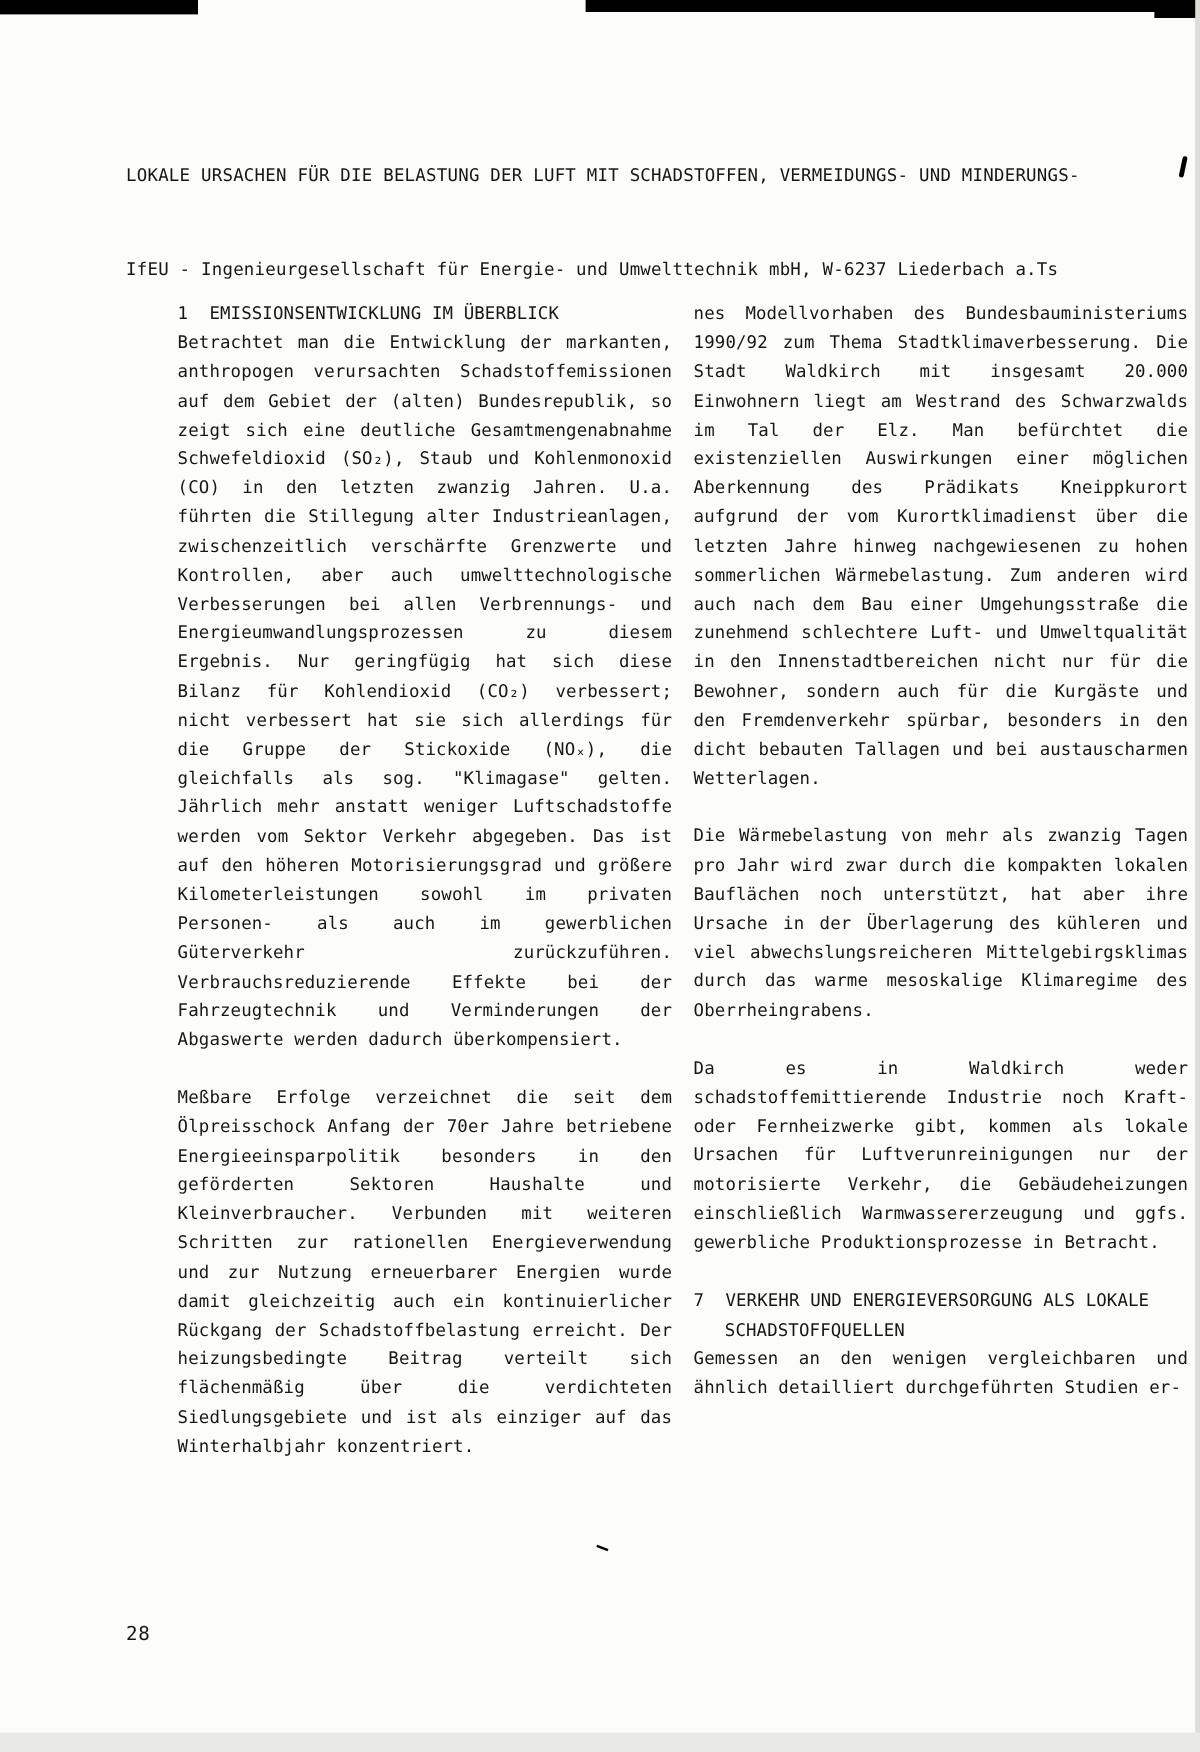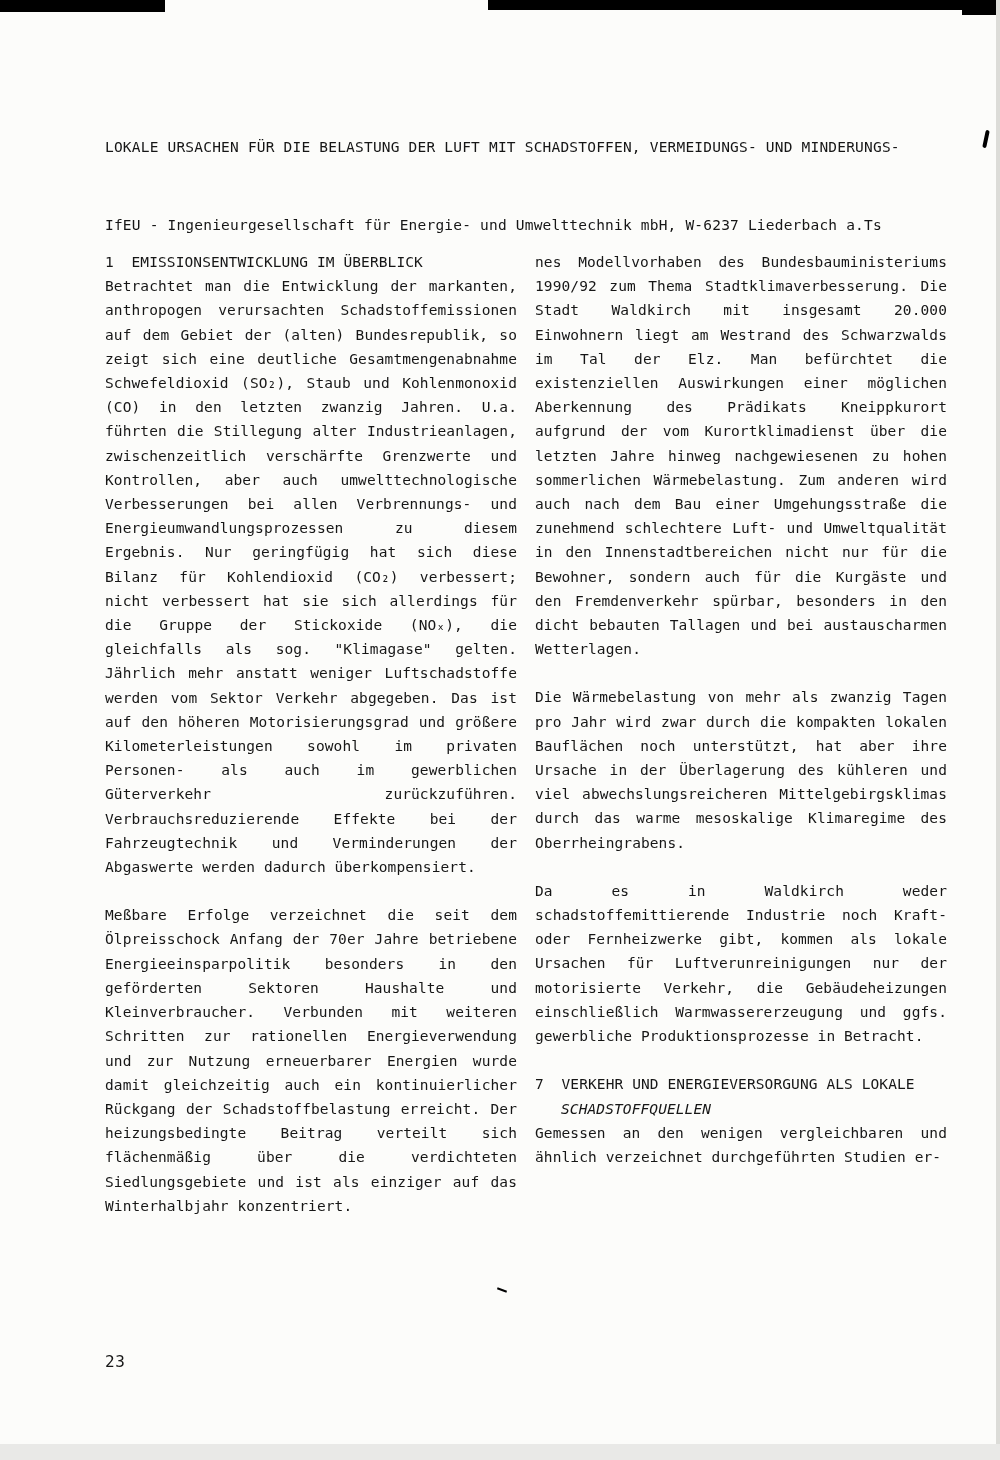--- a/index.html
+++ b/index.html
@@ -42,37 +42,38 @@
 
   
   .col {
     position: absolute;
     top: 250px;
     width: 412px;
     font-size: 14.5px;
     line-height: 24.2px;
     text-align: justify;
     letter-spacing: 0.1px;
+    margin-left: 43px;
   }
   .col-left  { left: 105px; }
   .col-right { left: 535px; }
 
   .col p {
     margin: 0 0 24px 0;
   }
   .col p:last-child { margin-bottom: 0; }
 
   .section-heading {
     font-size: inherit;
     font-weight: normal;
     margin: 0;
     white-space: pre;
     text-align: left;
   }
-  .heading-indent { padding-left: 26px; white-space: pre; font-style: italic; }
+  .heading-indent { padding-left: 26px; white-space: pre; }
 
   
   .page-number {
     position: absolute;
     left: 105px;
     top: 1352px;
     font-size: 16px;
     letter-spacing: 0.5px;
   }
 </style>
@@ -98,18 +99,18 @@
     <p>Betrachtet man die Entwicklung der markanten, anthropogen verursachten Schadstoffemissionen auf dem Gebiet der (alten) Bundesrepublik, so zeigt sich eine deutliche Gesamtmengenabnahme Schwefeldioxid (SO₂), Staub und Kohlenmonoxid (CO) in den letzten zwanzig Jahren. U.a. führten die Stillegung alter Industrieanlagen, zwischenzeitlich verschärfte Grenzwerte und Kontrollen, aber auch umwelttechnologische Verbesserungen bei allen Verbrennungs- und Energieumwandlungsprozessen zu diesem Ergebnis. Nur geringfügig hat sich diese Bilanz für Kohlendioxid (CO₂) verbessert; nicht verbessert hat sie sich allerdings für die Gruppe der Stickoxide (NOₓ), die gleichfalls als sog. "Klimagase" gelten. Jährlich mehr anstatt weniger Luftschadstoffe werden vom Sektor Verkehr abgegeben. Das ist auf den höheren Motorisierungsgrad und größere Kilometerleistungen sowohl im privaten Personen- als auch im gewerblichen Güterverkehr zurückzuführen. Verbrauchsreduzierende Effekte bei der Fahrzeugtechnik und Verminderungen der Abgaswerte werden dadurch überkompensiert.</p>
     <p>Meßbare Erfolge verzeichnet die seit dem Ölpreisschock Anfang der 70er Jahre betriebene Energieeinsparpolitik besonders in den geförderten Sektoren Haushalte und Kleinverbraucher. Verbunden mit weiteren Schritten zur rationellen Energieverwendung und zur Nutzung erneuerbarer Energien wurde damit gleichzeitig auch ein kontinuierlicher Rückgang der Schadstoffbelastung erreicht. Der heizungsbedingte Beitrag verteilt sich flächenmäßig über die verdichteten Siedlungsgebiete und ist als einziger auf das Winterhalbjahr konzentriert.</p>
   </div>
 
   <div class="col col-right">
     <p>nes Modellvorhaben des Bundesbauministeriums 1990/92 zum Thema Stadtklimaverbesserung. Die Stadt Waldkirch mit insgesamt 20.000 Einwohnern liegt am Westrand des Schwarzwalds im Tal der Elz. Man befürchtet die existenziellen Auswirkungen einer möglichen Aberkennung des Prädikats Kneippkurort aufgrund der vom Kurortklimadienst über die letzten Jahre hinweg nachgewiesenen zu hohen sommerlichen Wärmebelastung. Zum anderen wird auch nach dem Bau einer Umgehungsstraße die zunehmend schlechtere Luft- und Umweltqualität in den Innenstadtbereichen nicht nur für die Bewohner, sondern auch für die Kurgäste und den Fremdenverkehr spürbar, besonders in den dicht bebauten Tallagen und bei austauscharmen Wetterlagen.</p>
     <p>Die Wärmebelastung von mehr als zwanzig Tagen pro Jahr wird zwar durch die kompakten lokalen Bauflächen noch unterstützt, hat aber ihre Ursache in der Überlagerung des kühleren und viel abwechslungsreicheren Mittelgebirgsklimas durch das warme mesoskalige Klimaregime des Oberrheingrabens.</p>
     <p>Da es in Waldkirch weder schadstoffemittierende Industrie noch Kraft- oder Fernheizwerke gibt, kommen als lokale Ursachen für Luftverunreinigungen nur der motorisierte Verkehr, die Gebäudeheizungen einschließlich Warmwassererzeugung und ggfs. gewerbliche Produktionsprozesse in Betracht.</p>
     <h2 class="section-heading">7  VERKEHR UND ENERGIEVERSORGUNG ALS LOKALE</h2>
     <h2 class="section-heading heading-indent">SCHADSTOFFQUELLEN</h2>
-    <p>Gemessen an den wenigen vergleichbaren und ähnlich verzeichnet durchgeführten Studien er-</p>
+    <p>Gemessen an den wenigen vergleichbaren und ähnlich detailliert durchgeführten Studien er-</p>
   </div>
 
-  <div class="page-number">23</div>
+  <div class="page-number">28</div>
 
 </div>
 
 </body></html>

